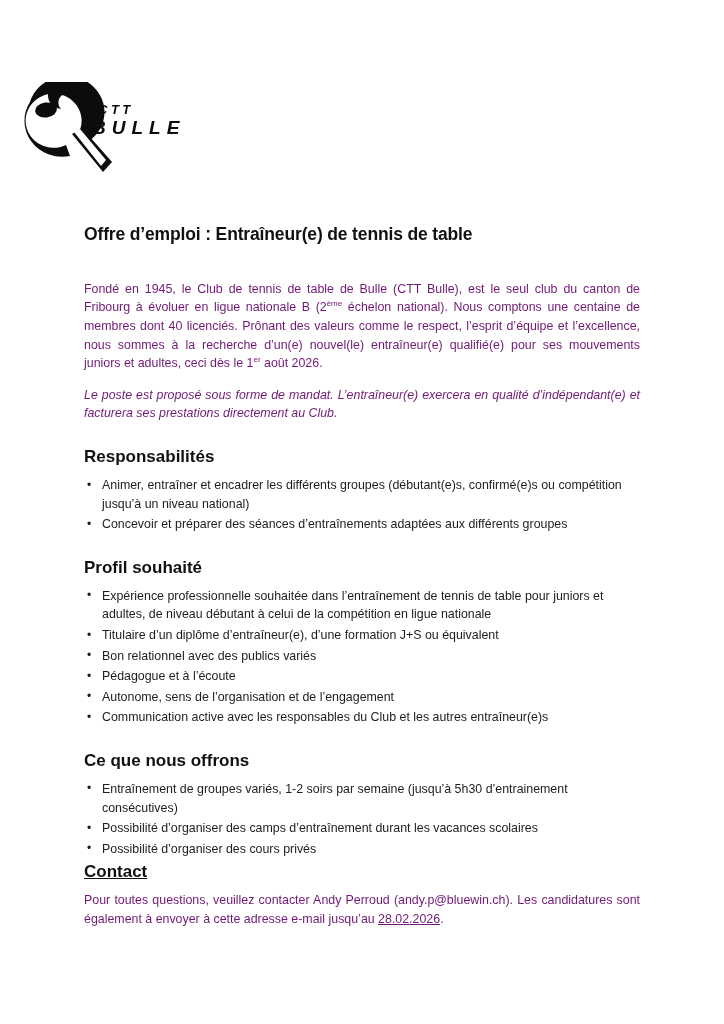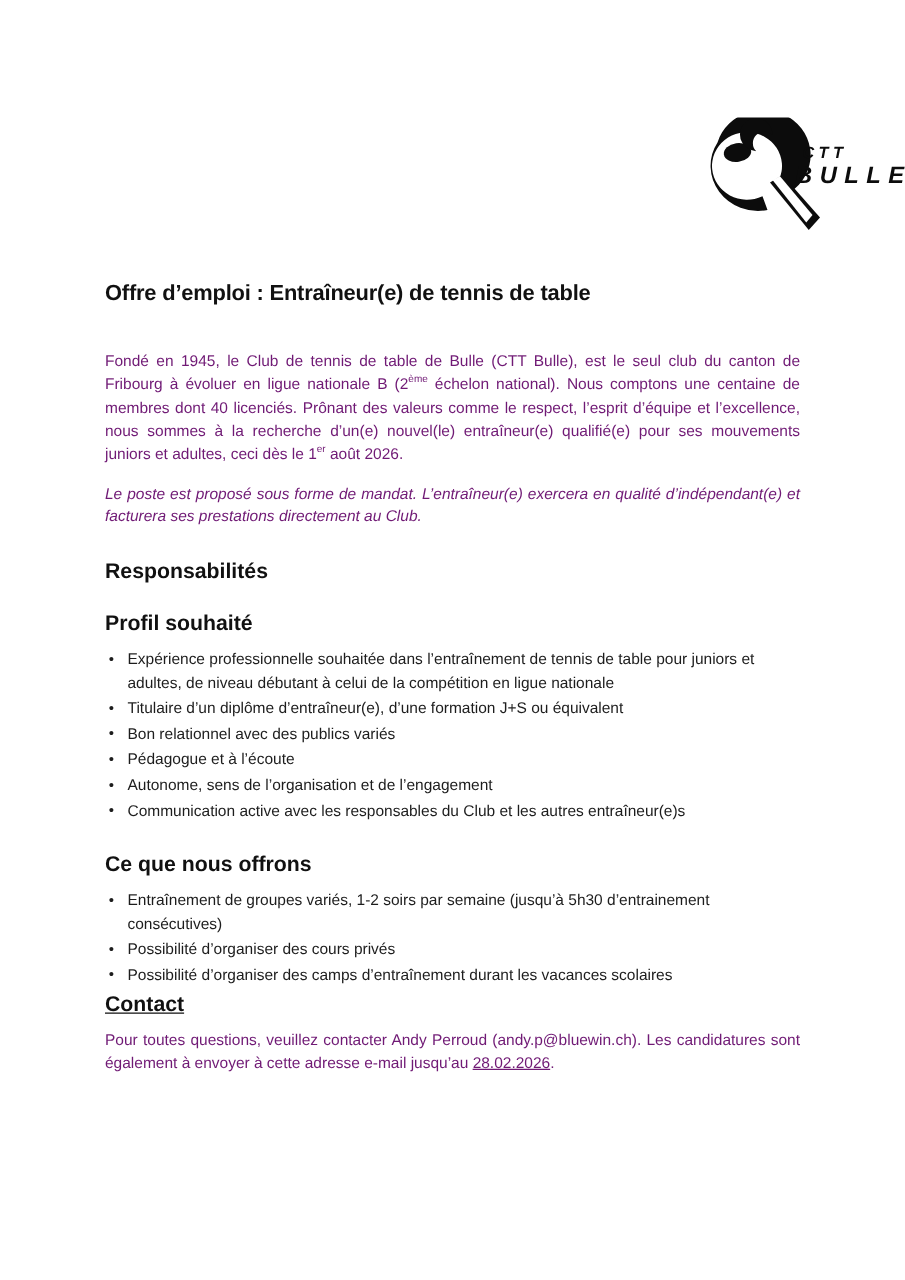--- a/index.html
+++ b/index.html
@@ -14,25 +14,25 @@
     position: relative;
     font-family: "Liberation Sans", sans-serif;
     color: #1a1a1a;
     overflow: hidden;
   }
 
   
   .logo-wrap {
     position: absolute;
     left: 0;
-    top: 94px;
+    top: 82px;
     width: 724px;
     height: 100px;
     display: flex;
-    justify-content: flex-end;
+    justify-content: flex-start;
     align-items: flex-start;
   }
   .logo-svg { display: block; }
 
   
   .doc {
     position: absolute;
     left: 84px;
     top: 224px;
     width: 556px;
@@ -123,34 +123,38 @@
 
 <div class="doc">
 
   <h1 class="doc-title">Offre d’emploi : Entraîneur(e) de tennis de table</h1>
 
   <p class="para"><span>Fondé en 1945, le Club de tennis de table de Bulle (CTT Bulle), est le seul club du canton de Fribourg à évoluer en ligue nationale B (2</span><span class="sup">ème</span><span> échelon national). Nous comptons une centaine de membres dont 40 licenciés. Prônant des valeurs comme le respect, l’esprit d’équipe et l’excellence, nous sommes à la recherche d’un(e) nouvel(le) entraîneur(e) qualifié(e) pour ses mouvements juniors et adultes, ceci dès le 1</span><span class="sup">er</span><span> août 2026.</span></p>
 
   <p class="para italic">Le poste est proposé sous forme de mandat. L’entraîneur(e) exercera en qualité d’indépendant(e) et facturera ses prestations directement au Club.</p>
 
   <h2 class="section-head">Responsabilités</h2>
+  <ul class="bullets">
+    <li>Animer, entraîner et encadrer les différents groupes (débutant(e)s, confirmé(e)s ou compétition jusqu’à un niveau national)</li>
+    <li>Concevoir et préparer des séances d’entraînements adaptées aux différents groupes</li>
+  </ul>
 
   <h2 class="section-head">Profil souhaité</h2>
   <ul class="bullets">
     <li>Expérience professionnelle souhaitée dans l’entraînement de tennis de table pour juniors et adultes, de niveau débutant à celui de la compétition en ligue nationale</li>
     <li>Titulaire d’un diplôme d’entraîneur(e), d’une formation J+S ou équivalent</li>
     <li>Bon relationnel avec des publics variés</li>
     <li>Pédagogue et à l’écoute</li>
     <li>Autonome, sens de l’organisation et de l’engagement</li>
     <li>Communication active avec les responsables du Club et les autres entraîneur(e)s</li>
   </ul>
 
   <h2 class="section-head">Ce que nous offrons</h2>
   <ul class="bullets">
     <li>Entraînement de groupes variés, 1-2 soirs par semaine (jusqu’à 5h30 d’entrainement consécutives)</li>
+    <li>Possibilité d’organiser des camps d’entraînement durant les vacances scolaires</li>
     <li>Possibilité d’organiser des cours privés</li>
-    <li>Possibilité d’organiser des camps d’entraînement durant les vacances scolaires</li>
   </ul>
 
   <h2 class="section-head tight">Contact</h2>
   <p class="para contact-para"><span>Pour toutes questions, veuillez contacter Andy Perroud (andy.p@bluewin.ch). Les candidatures sont également à envoyer à cette adresse e-mail jusqu’au </span><span class="underline">28.02.2026</span><span>.</span></p>
 
 </div>
 
 </body></html>

